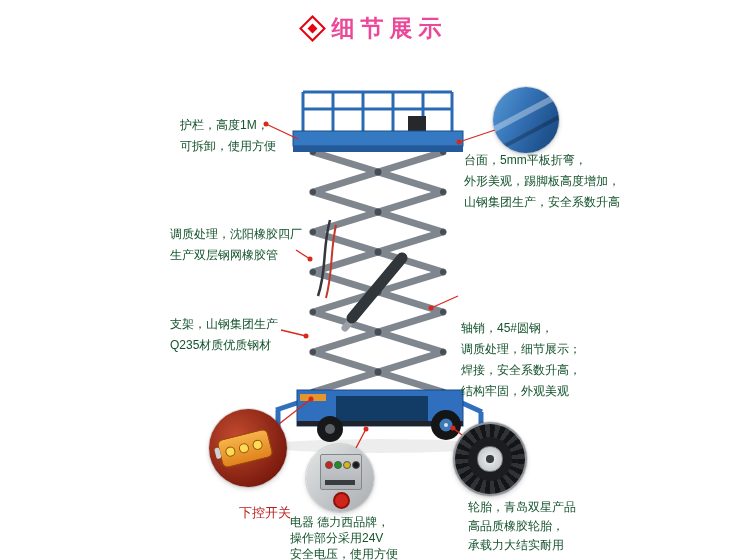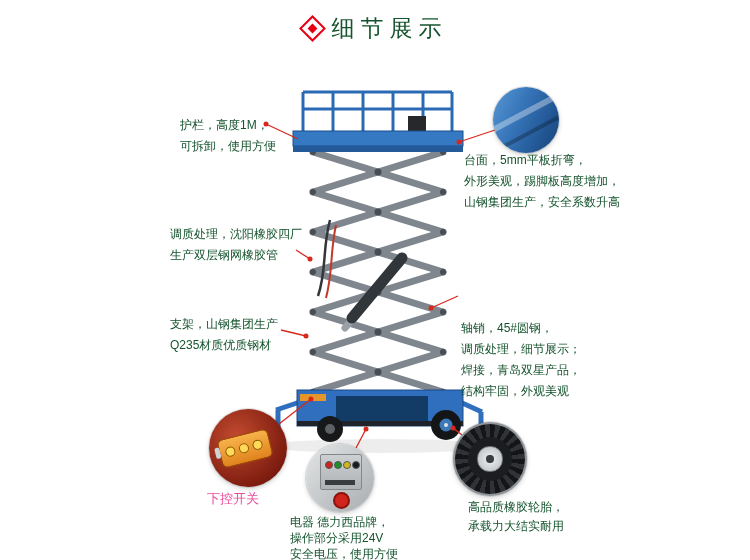--- a/index.html
+++ b/index.html
@@ -12,37 +12,37 @@
   .page-header{
     position:absolute;top:10px;left:0;width:750px;height:36px;
     display:flex;align-items:center;justify-content:center;gap:10px;
   }
   .diamond-outer{
     width:15px;height:15px;border:2px solid #e60012;transform:rotate(45deg);
     display:flex;align-items:center;justify-content:center;
   }
   .diamond-inner{width:7px;height:7px;background:#e60012;}
   .header-title{
-    color:#14532d;font-size:23px;font-weight:normal;letter-spacing:6px;
+    color:#ec4899;font-size:23px;font-weight:bold;letter-spacing:6px;
   }
   
   .note{
     position:absolute;color:#14532d;font-size:12px;line-height:21px;
     white-space:nowrap;
   }
   .note-guardrail{left:180px;top:115px;}
   .note-platform{left:464px;top:150px;}
   .note-hose{left:170px;top:224px;}
   .note-frame{left:170px;top:314px;}
   .note-pin{left:461px;top:276px;margin-top:42px;}
   .note-electric{left:290px;top:514px;line-height:16px;}
   .note-tire{left:468px;top:498px;line-height:19px;}
   .remote-label{
-    position:absolute;left:207px;top:490px;width:84px;text-align:left;
-    color:#ec4899;font-size:13px;
+    position:absolute;left:207px;top:504px;width:84px;text-align:right;
+    color:#b91c1c;font-size:13px;
   }
   
   .detail-circle{
     position:absolute;border-radius:50%;overflow:hidden;
     box-shadow:0 0 0 1px rgba(0,0,0,0.10), 0 2px 5px rgba(0,0,0,0.18);
   }
   .circle-platform{left:493px;top:87px;width:66px;height:66px;
     background:linear-gradient(115deg,#5899d4 0%,#3674b8 40%,#215693 75%,#1a4678 100%);}
   .circle-platform .stripe{position:absolute;height:6px;width:95px;background:rgba(255,255,255,0.35);transform:rotate(-28deg);}
   .circle-platform .s1{left:-10px;top:20px;}
@@ -249,28 +249,29 @@
 </div>
 
 <div class="note note-frame">
   <div>支架，山钢集团生产</div>
   <div>Q235材质优质钢材</div>
 </div>
 
 <div class="note note-pin">
   <div>轴销，45#圆钢，</div>
   <div>调质处理，细节展示；</div>
-  <div>焊接，青岛双星产品，</div>
+  <div>焊接，安全系数升高，</div>
   <div>结构牢固，外观美观</div>
 </div>
 
 <div class="remote-label">下控开关</div>
 
 <div class="note note-electric">
   <div>电器 德力西品牌，</div>
   <div>操作部分采用24V</div>
   <div>安全电压，使用方便</div>
 </div>
 
 <div class="note note-tire">
+  <div>轮胎，青岛双星产品</div>
   <div>高品质橡胶轮胎，</div>
   <div>承载力大结实耐用</div>
 </div>
 
 </body></html>

